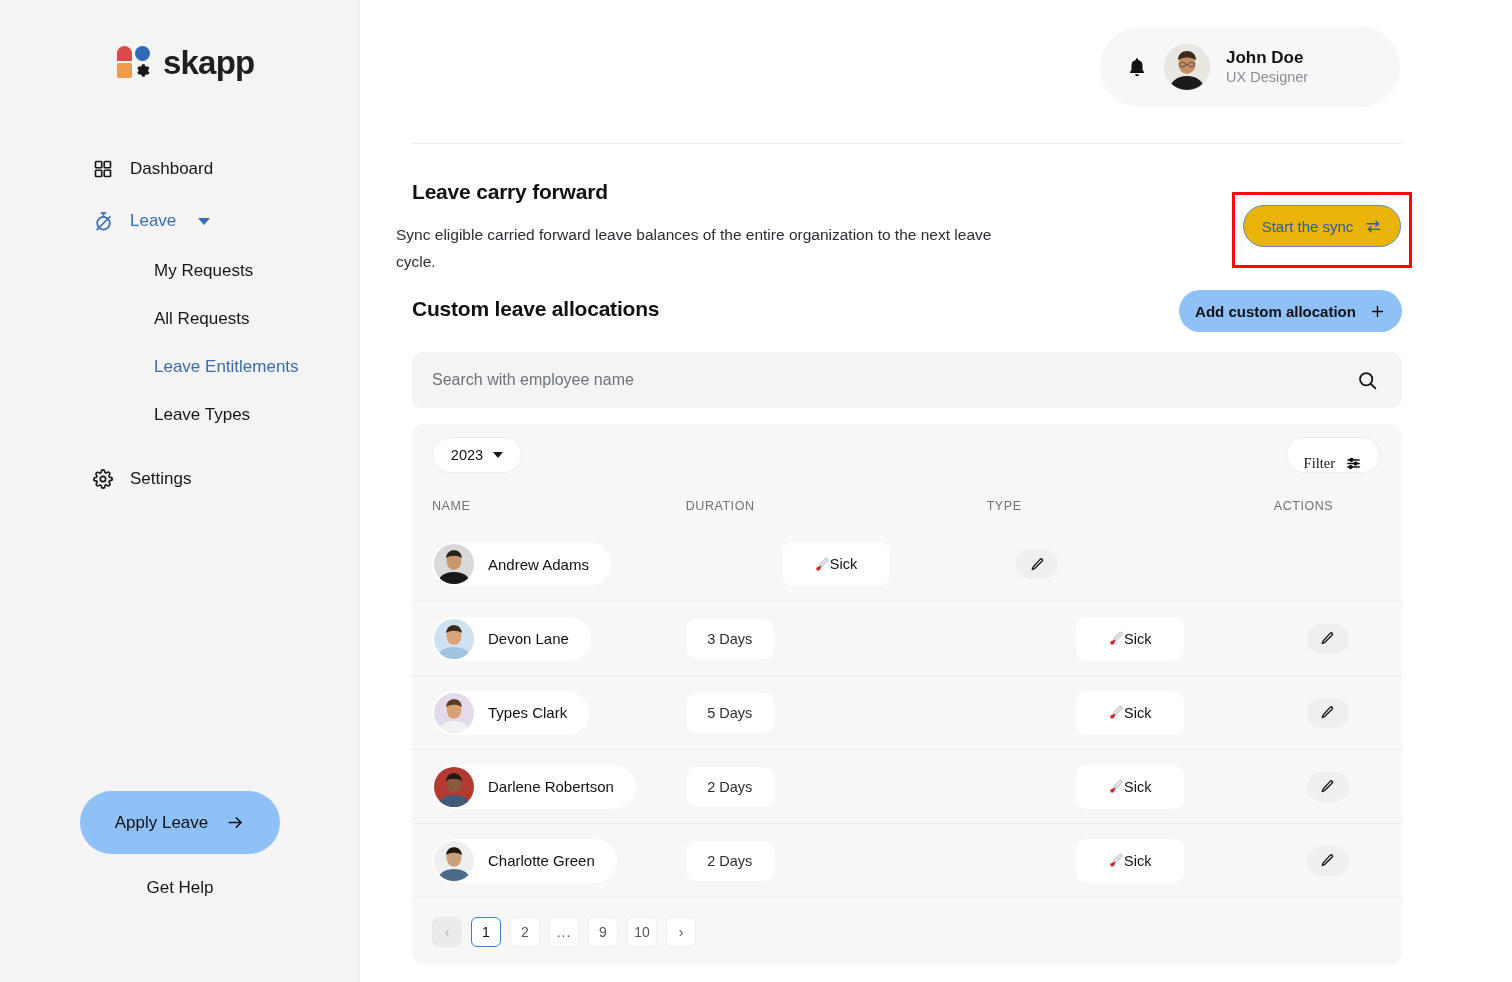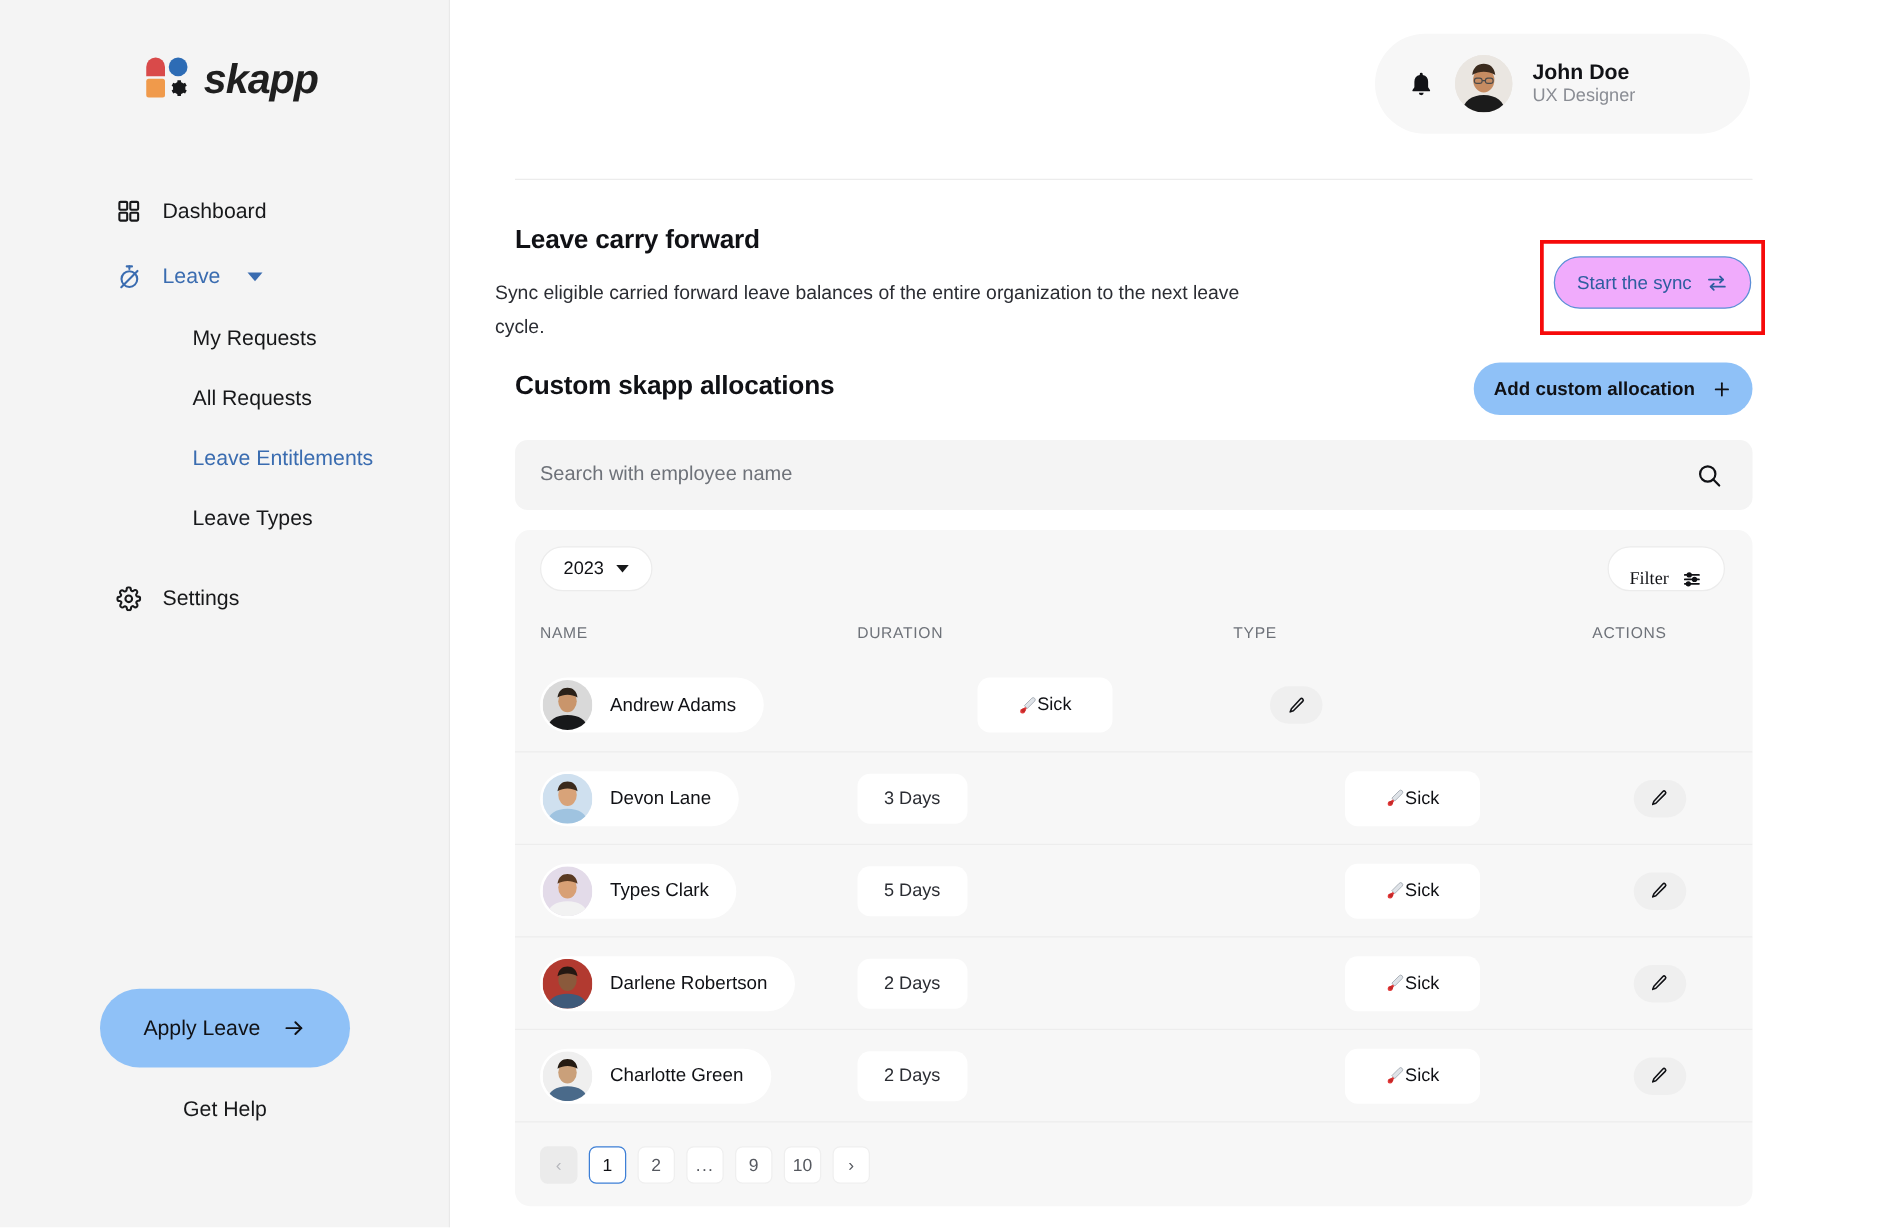--- a/index.html
+++ b/index.html
@@ -13,21 +13,21 @@
   .app { display: flex; width: 1512px; height: 982px; }
 
   
   .sidebar {
     width: 360px; height: 982px;
     background: #f4f4f4;
     border-right: 1px solid #e9e9e9;
     position: relative;
     flex: 0 0 360px;
   }
-  .logo-wrap { display: flex; align-items: center; gap: 9px; padding: 44px 0 0 116px; font-style: italic; }
+  .logo-wrap { display: flex; align-items: center; gap: 9px; padding: 44px 0 0 116px; }
   .logo-mark { width: 38px; height: 38px; position: relative; flex: 0 0 38px; }
   .logo-tl { position: absolute; left: 1px; top: 2px; width: 15px; height: 15px;
              background: #d94a4a; border-radius: 8px 8px 0 0; }
   .logo-bl { position: absolute; left: 1px; top: 19px; width: 15px; height: 15px;
              background: #f09a4b; border-radius: 2px; }
   .logo-tr { position: absolute; left: 19px; top: 2px; width: 15px; height: 15px;
              background: #2d6cb5; border-radius: 50%; }
   .logo-gear { position: absolute; left: 18px; top: 18px; width: 17px; height: 17px; }
   .logo-text { font-size: 33px; font-weight: 700; color: #1f1f1f; letter-spacing: -0.8px; }
 
@@ -85,21 +85,21 @@
 
   .sec1-title { position: absolute; left: 52px; top: 180px; font-size: 21px; font-weight: 700; color: #101115; letter-spacing: -0.2px; }
   .sec1-desc { position: absolute; left: 36px; top: 222px; width: 620px; font-size: 15.5px; line-height: 1.72; color: #2b2d33; }
 
   .sync-highlight {
     position: absolute; left: 872px; top: 192px; width: 180px; height: 76px;
     border: 3px solid #f60a0a; background: #ffffff;
   }
   .sync-btn {
     position: absolute; left: 883px; top: 205px; width: 158px; height: 42px;
-    border-radius: 21px; background: #f0abfc; border: 1.5px solid #5b8ed6;
+    border-radius: 21px; background: #eab308; border: 1.5px solid #5b8ed6;
     display: flex; align-items: center; justify-content: center; gap: 12px;
     font-size: 15px; color: #2d5d9f; cursor: pointer; font-family: "Liberation Sans", sans-serif;
   }
 
   .sec2-title { position: absolute; left: 52px; top: 297px; font-size: 21px; font-weight: 700; color: #101115; letter-spacing: -0.2px; }
   .add-alloc {
     position: absolute; left: 819px; top: 290px; width: 223px; height: 42px;
     border-radius: 21px; background: #8fc1f7; border: none; cursor: pointer;
     display: flex; align-items: center; justify-content: center; gap: 13px;
     font-size: 15px; color: #101115; font-family: "Liberation Sans", sans-serif; font-weight: bold;
@@ -299,21 +299,21 @@
     <button class="sync-btn">
       <span>Start the sync</span>
       <svg width="17" height="17" viewBox="0 0 24 24" fill="none" stroke="#2d5d9f" stroke-width="2" stroke-linecap="round" stroke-linejoin="round">
         <path d="M3 8h16"></path>
           <path d="M15.5 4.5L19 8l-3.5 3.5"></path>
         <path d="M21 16H5"></path>
           <path d="M8.5 12.5L5 16l3.5 3.5"></path>
       </svg>
     </button>
 
-    <h2 class="sec2-title">Custom skapp allocations</h2>
+    <h2 class="sec2-title">Custom leave allocations</h2>
     <button class="add-alloc">
       <span>Add custom allocation</span>
       <svg width="17" height="17" viewBox="0 0 24 24" fill="none" stroke="#101115" stroke-width="2" stroke-linecap="round">
         <path d="M12 5v14"></path>
           <path d="M5 12h14"></path>
       </svg>
     </button>
 
     <div class="search-bar">
       <input type="text" placeholder="Search with employee name" style="">

